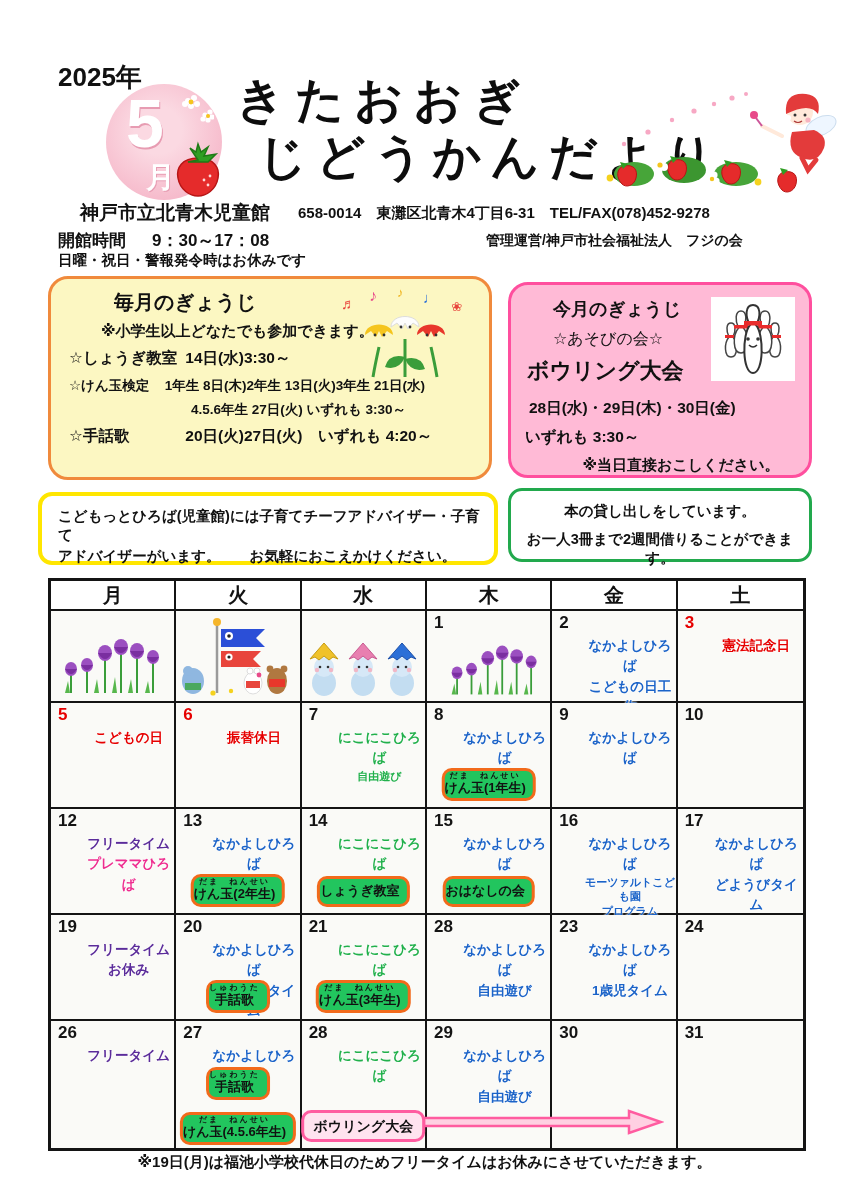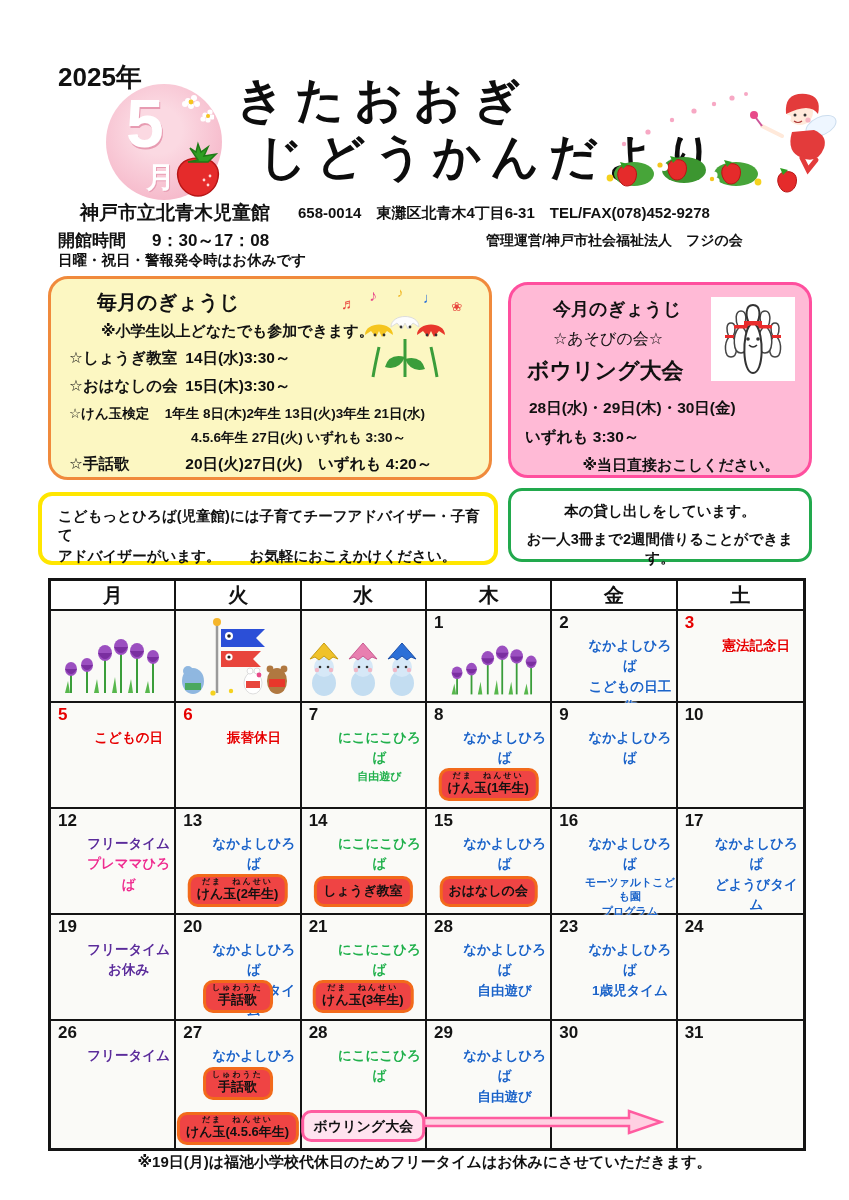--- a/index.html
+++ b/index.html
@@ -33,21 +33,21 @@
   .hours-row .hours-value { margin-left:26px; }
   .management { left:486px; top:232px; font-size:14px; font-weight:700; }
   .closed-note { left:58px; top:251px; font-size:14.5px; font-weight:900; }
 
   
   .monthly-box {
     left:48px; top:276px; width:444px; height:204px;
     background:#fcf7c2; border:3px solid #f08a3c; border-radius:20px;
     padding:10px 14px 6px 18px;
   }
-  .monthly-title { font-size:20px; font-weight:900; margin-left:28px; }
+  .monthly-title { font-size:20px; font-weight:900; margin-left:45px; }
   .monthly-note { font-size:15px; font-weight:900; margin:6px 0 4px 32px; }
   .ev-row { font-size:15.5px; font-weight:900; margin-top:7px; white-space:nowrap; }
   .ev-name { display:inline-block; min-width:112px; }
   .ev-row.tight { font-size:13.5px; margin-top:8px; }
   .ev-row.tight .ev-name { min-width:92px; }
   .ev-row.indent { font-size:13.5px; margin:6px 0 0 122px; }
   .tulip-illust { position:absolute; right:14px; top:8px; }
 
   
   .thismonth-box {
@@ -94,22 +94,22 @@
   .lines { margin-top:25px; text-align:center; font-weight:900; font-size:13.5px; line-height:1.5;
            text-shadow:0 0 2px #fff,0 0 2px #fff;padding-left:32px; }
   .c-blue { color:#1b63c8; } .c-green { color:#21b04b; } .c-purple { color:#5b2c9a; }
   .c-magenta { color:#ee2d8f; } .c-red { color:#e60000; }
   .ln.small { font-size:11px; line-height:1.35; }
   .illust-center { display:flex; align-items:flex-end; justify-content:center; height:100%; padding-bottom:4px; }
   .cellillust { position:absolute; bottom:3px; right:3px; }
 
   .badge {
     position:absolute; left:50%; transform:translateX(-50%); bottom:6px;
-    background:#ef4444; border:3px solid #f26a1b; border-radius:10px;
-    padding:0 7px 2px 6px; font-size:13px; font-weight:900; color:#111;
+    background:#22c55e; border:3px solid #f26a1b; border-radius:10px;
+    padding:0 7px 2px 0; font-size:13px; font-weight:900; color:#111;
     white-space:nowrap; text-align:center; z-index:6; line-height:1.15;
   }
   .badge .furi { display:block; font-size:8px; font-weight:700; line-height:1.2; letter-spacing:2px; }
   .badge.nofuri { padding-top:5px; padding-bottom:5px; }
   .badge.pos-mid { bottom:48px; }
   .badge.pos-low { bottom:3px; }
   .badge.pink { background:#ffe3ef; border-color:#ff5ca0; padding:5px 9px; font-size:14px; }
   .arrow-illust { position:absolute; left:120px; bottom:13px; z-index:5; }
 
   
@@ -219,24 +219,20 @@
 <div class="abs management">管理運営/神戸市社会福祉法人　フジの会</div>
 <div class="abs closed-note">日曜・祝日・警報発令時はお休みです</div>
 
 <div class="abs monthly-box">
   <div class="monthly-title">毎月のぎょうじ</div>
   <div class="monthly-note">※小学生以上どなたでも参加できます。</div>
   <div class="ev-row">
     <span class="ev-name">☆しょうぎ教室</span>
     <span class="ev-detail">14日(水)3:30～</span>
   </div>
-  <div class="ev-row">
-    <span class="ev-name">☆おはなしの会</span>
-    <span class="ev-detail">15日(木)3:30～</span>
-  </div>
   <div class="ev-row tight">
     <span class="ev-name">☆けん玉検定</span>
     <span class="ev-detail">1年生 8日(木)2年生 13日(火)3年生 21日(水)</span>
   </div>
   <div class="ev-row indent">4.5.6年生 27日(火) いずれも 3:30～</div>
   <div class="ev-row">
     <span class="ev-name">☆手話歌</span>
     <span class="ev-detail">20日(火)27日(火)　いずれも 4:20～</span>
   </div>
   <svg class="tulip-illust" width="140" height="92" viewBox="0 0 140 92">

